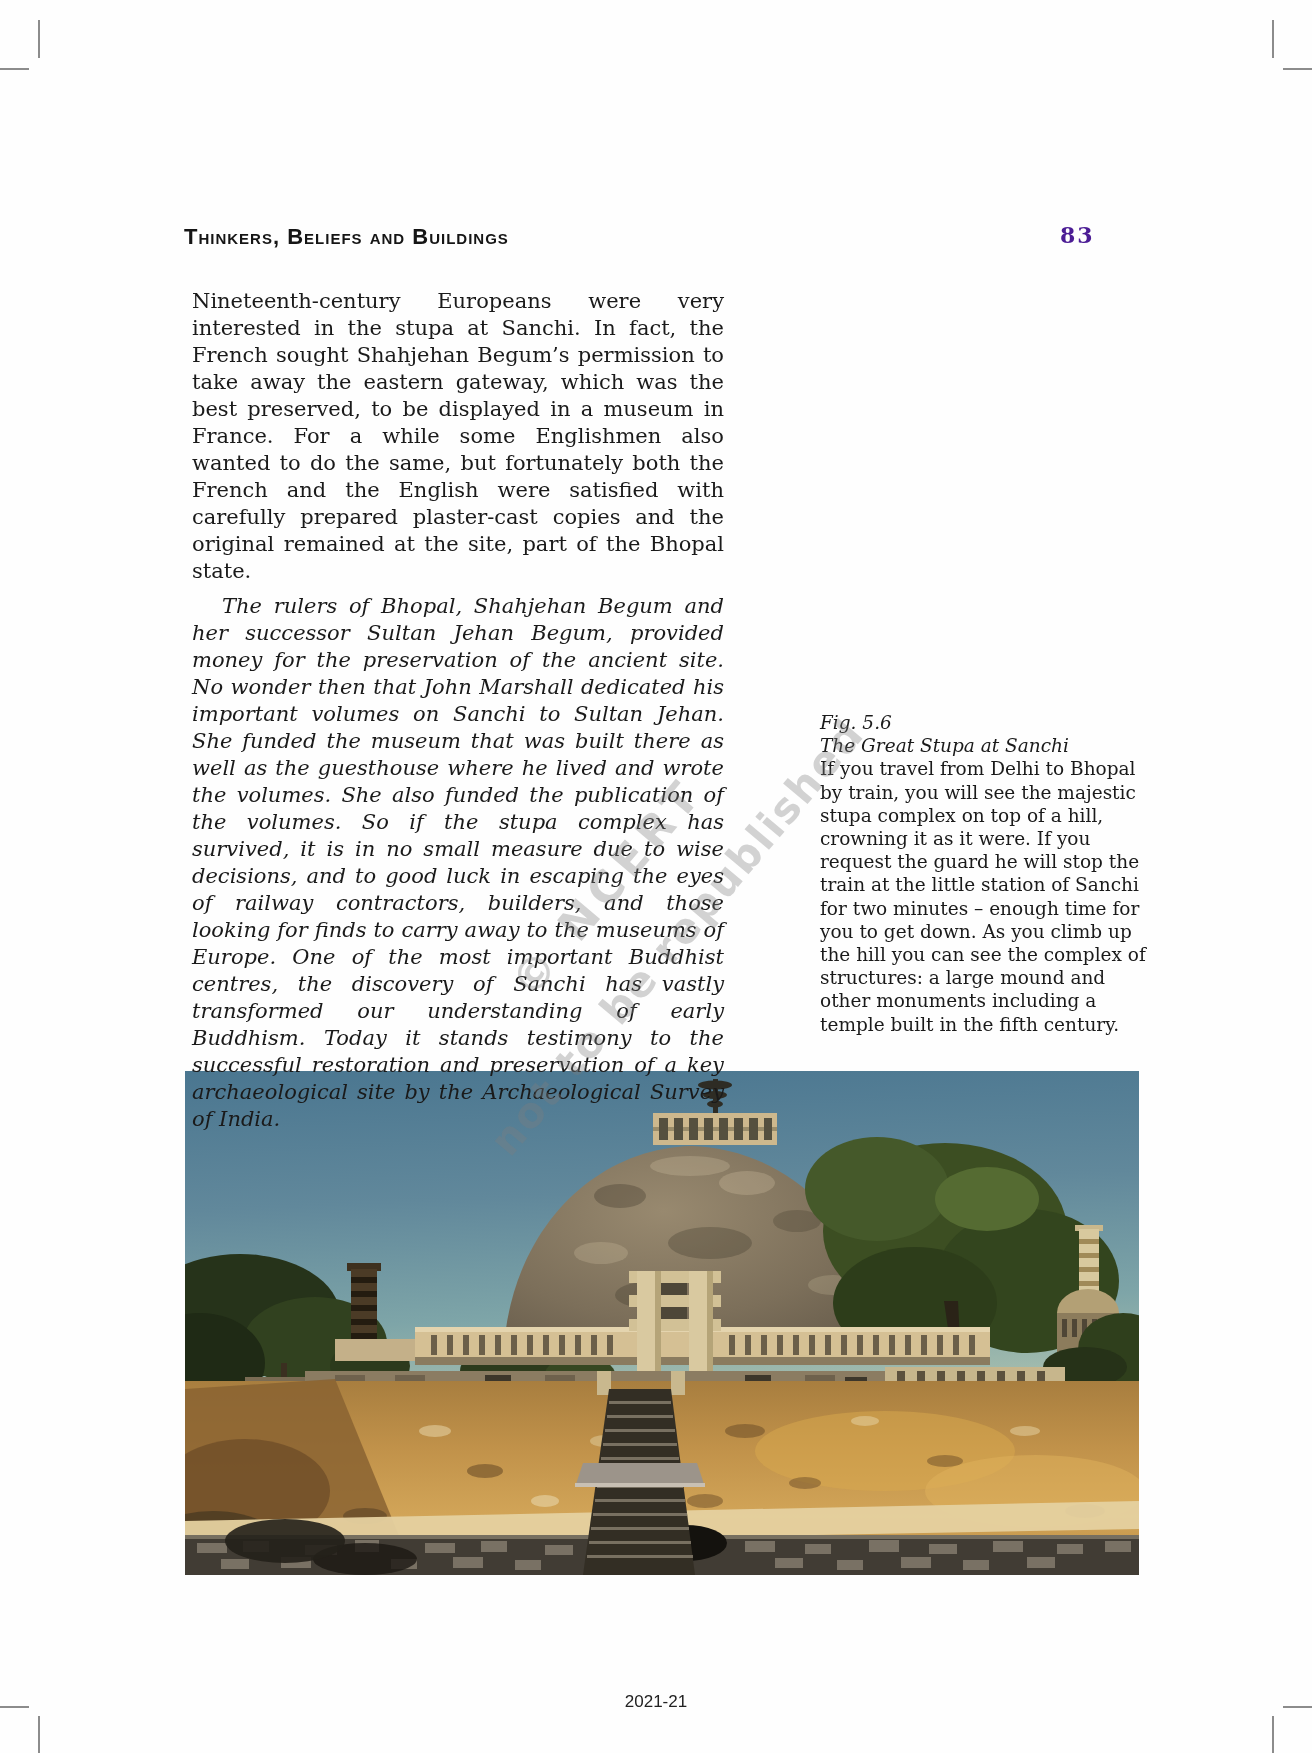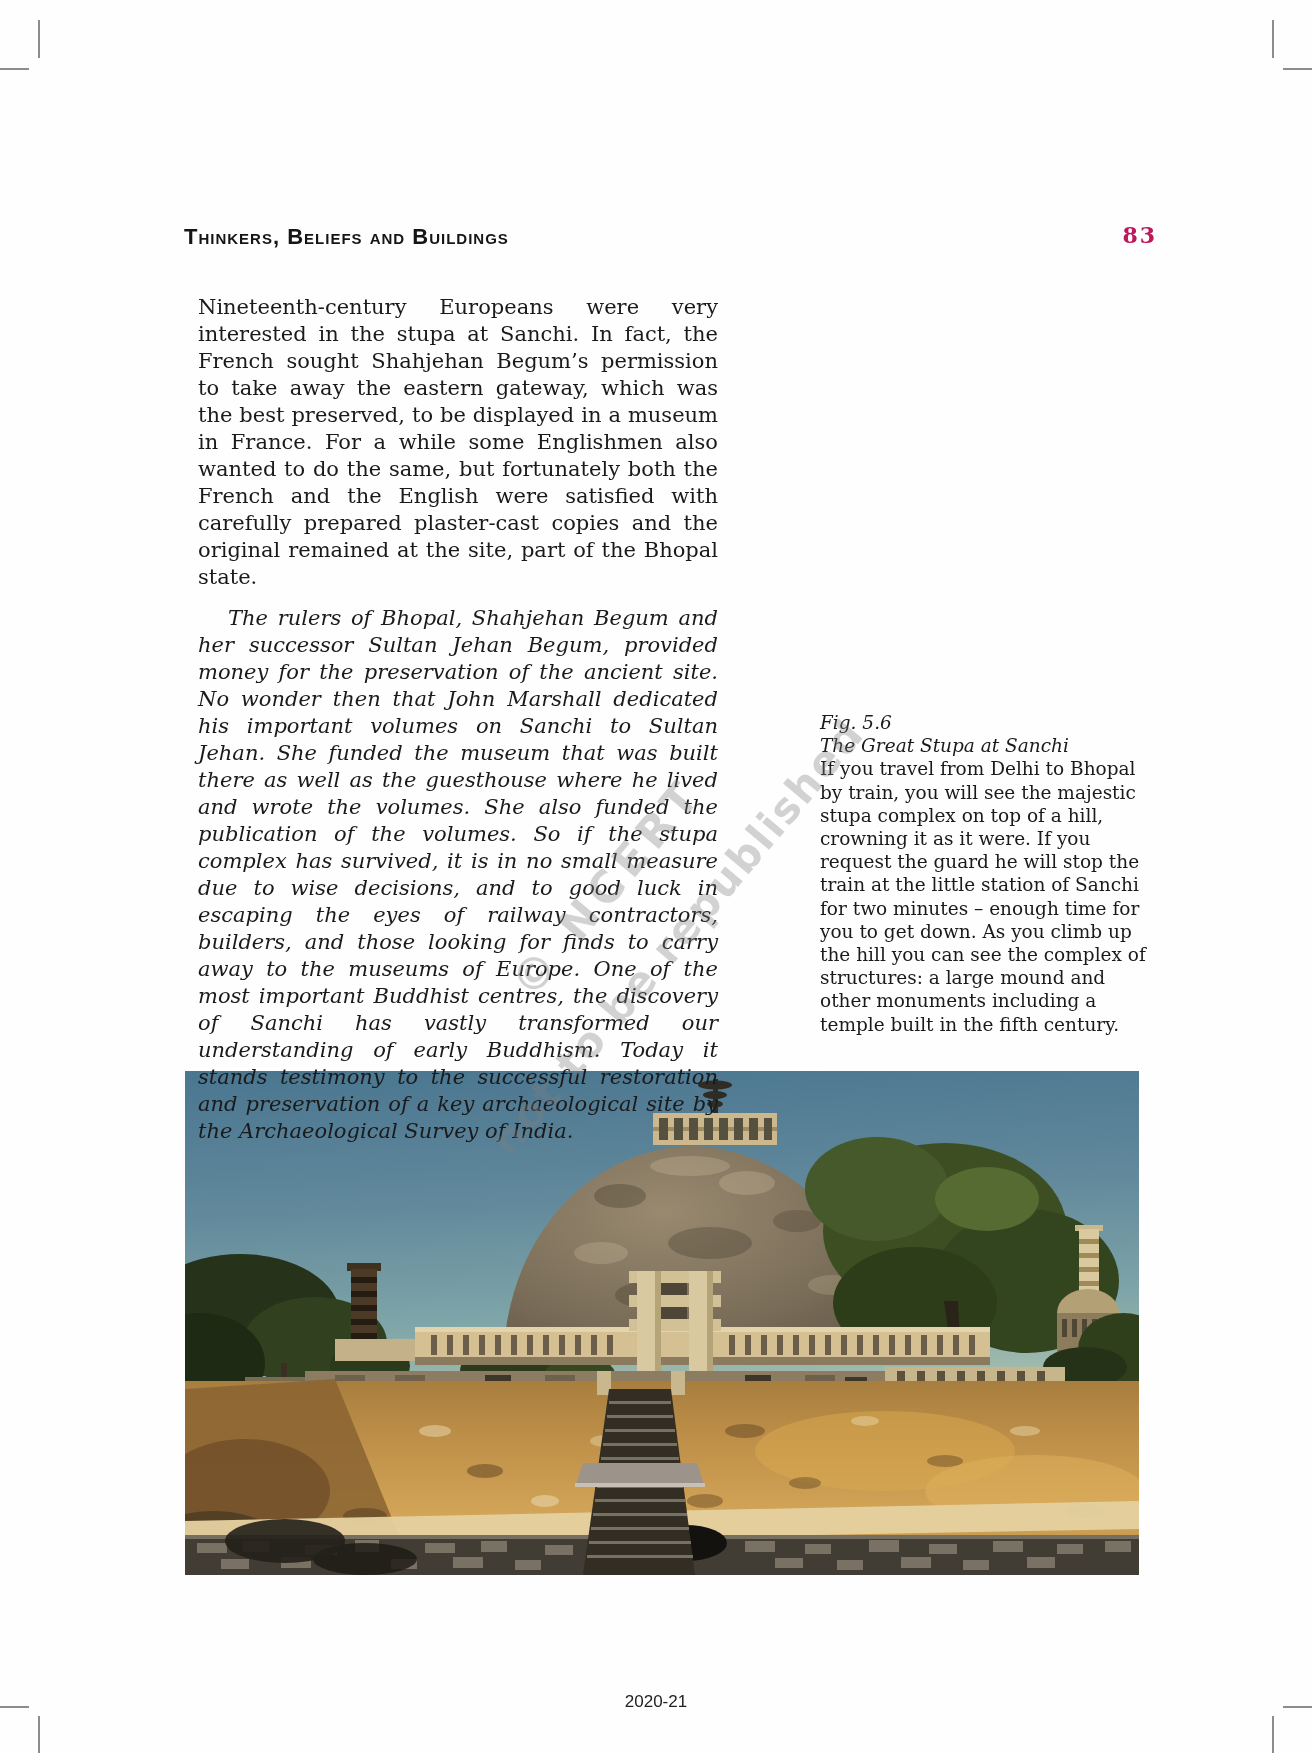--- a/index.html
+++ b/index.html
@@ -2,25 +2,25 @@
 <html><head>
 <meta charset="utf-8">
 <style>
   html,body{margin:0;padding:0;background:#e8e8e8;}
   .page{position:relative;width:1312px;height:1753px;background:#fefefe;overflow:hidden;
         font-family:"DejaVu Serif","Liberation Serif",serif;color:#1a1a1a;}
   .cropline{position:absolute;background:#8c8c8c;}
   .running-header{position:absolute;left:184px;top:224px;width:600px;
       font-family:"Liberation Sans",sans-serif;font-weight:bold;font-variant:small-caps;
       font-size:22px;letter-spacing:1px;color:#151515;}
-  .folio{position:absolute;top:222px;left:1060px;width:97px;text-align:right;
-      font-weight:bold;font-size:22px;letter-spacing:2px;color:#be185d;}
+  .folio{position:absolute;top:222px;left:1060px;width:97px;text-align:left;
+      font-weight:bold;font-size:22px;letter-spacing:2px;color:#4c1d95;}
   .body-col{position:absolute;left:184px;top:280px;width:548px;z-index:3;
       font-size:21px;line-height:27px;text-align:justify;}
-  .body-col p{margin:14px;}
+  .body-col p{margin:8px;}
   .body-col p + p{text-indent:30px;font-style:italic;}
   .caption-col{position:absolute;left:820px;top:711px;width:336px;z-index:3;
       font-size:18.5px;line-height:23.2px;text-align:left;}
   .caption-col .cap-label,.caption-col .cap-title{font-style:italic;}
   .photo{position:absolute;left:185px;top:1071px;width:954px;height:504px;z-index:2;
       background:#6d94a0;}
   .photo svg{display:block;width:100%;height:100%;}
   .watermark{position:absolute;left:370px;top:829px;width:540px;z-index:5;
       transform:rotate(-50deg);text-align:center;pointer-events:none;
       font-family:"DejaVu Sans","Liberation Sans",sans-serif;font-weight:bold;
@@ -326,15 +326,15 @@
         <rect x="390" y="412" width="130" height="4" fill="#c8c0b4"></rect>
       </g>
     </svg>
   </div>
 
   <div class="watermark">
     <div class="wm1">© NCERT</div>
     <div class="wm2">not to be republished</div>
   </div>
 
-  <div class="footer">2020-21</div>
+  <div class="footer">2021-21</div>
 
 </div>
 
 </body></html>

